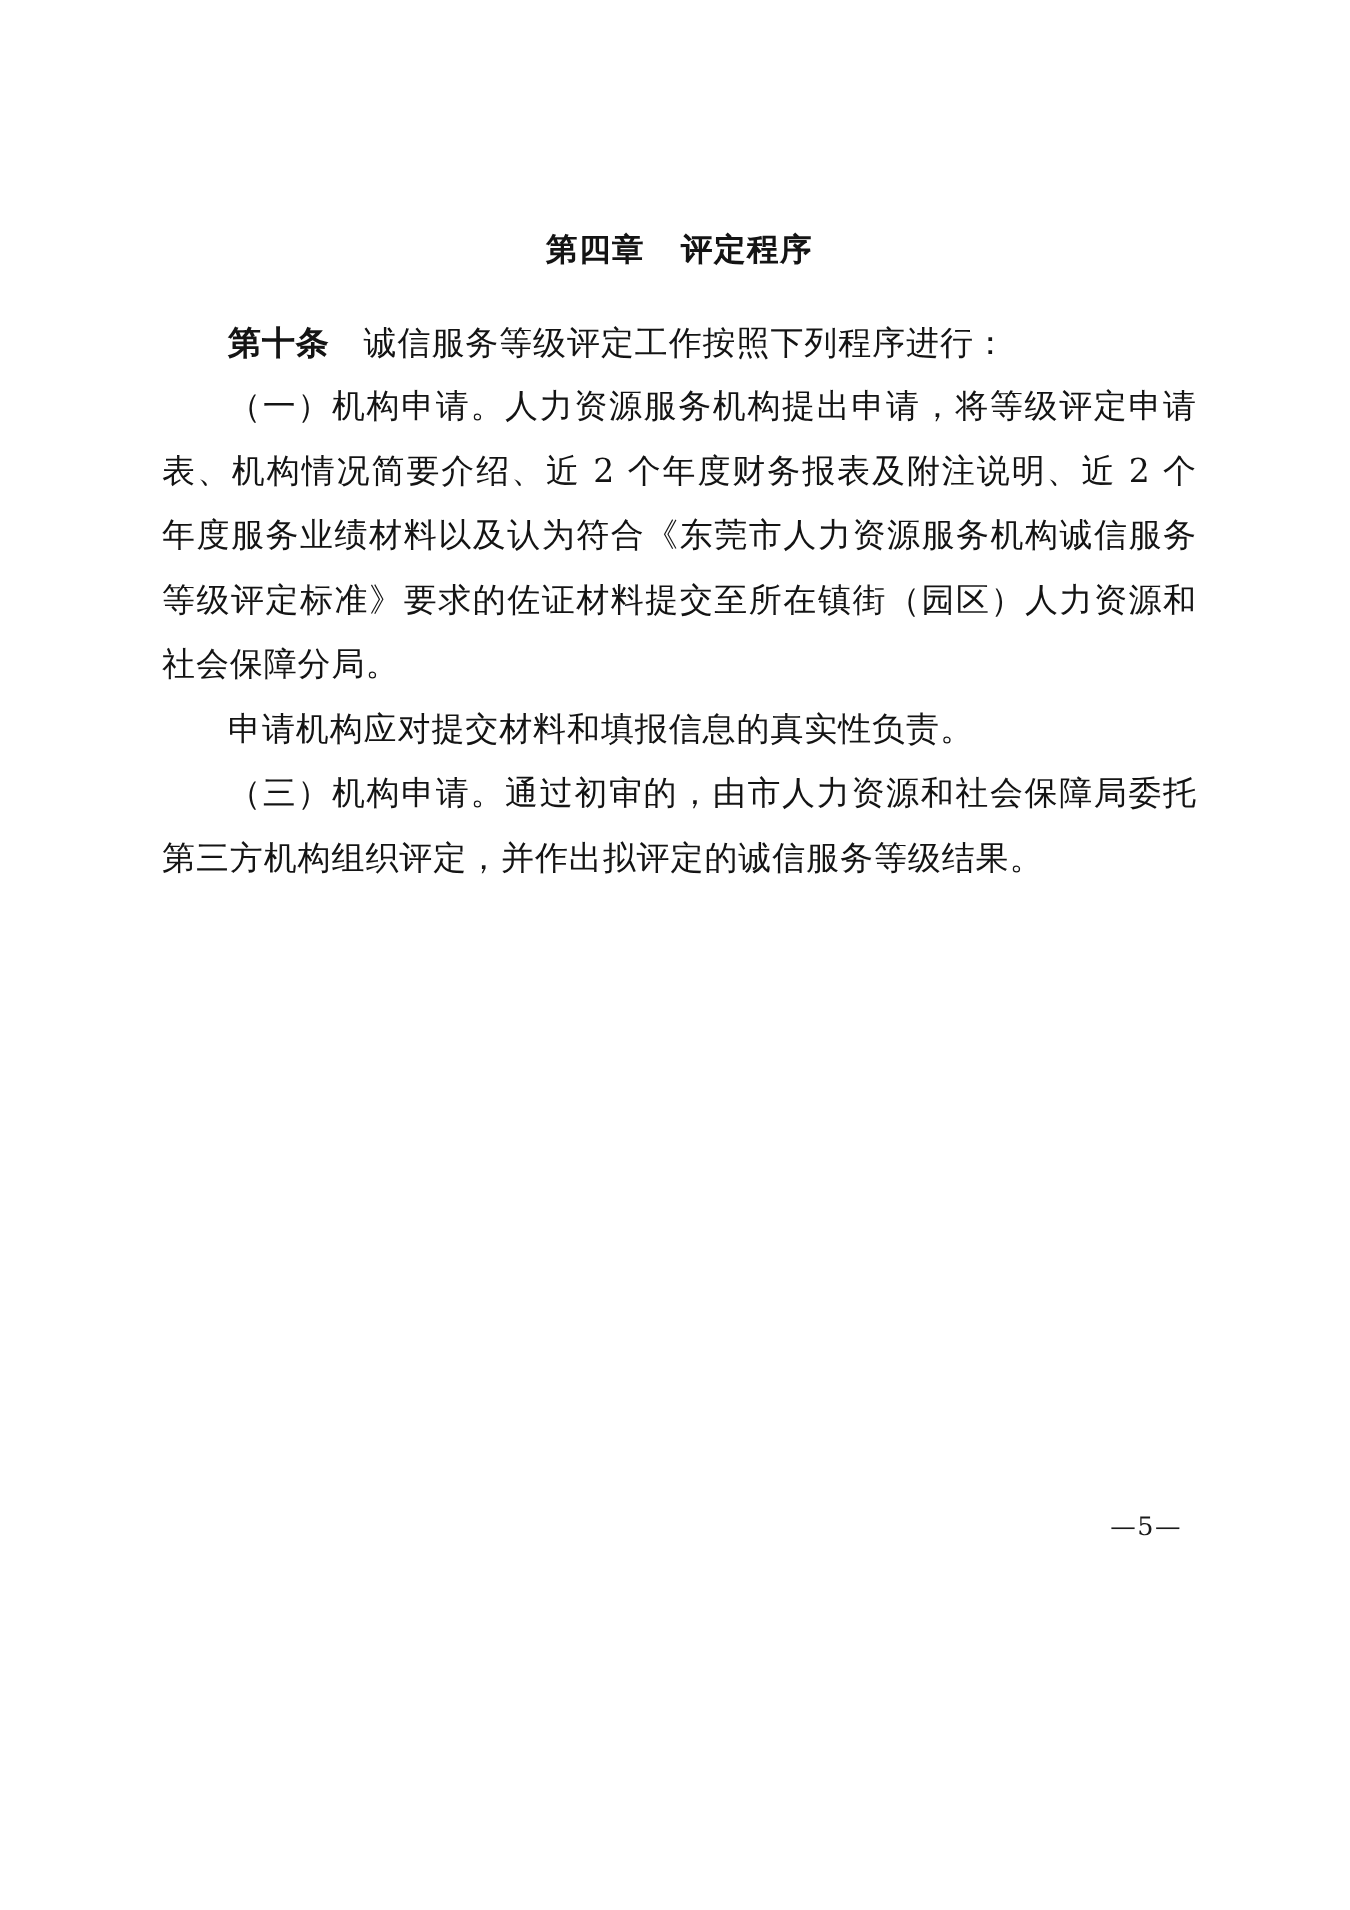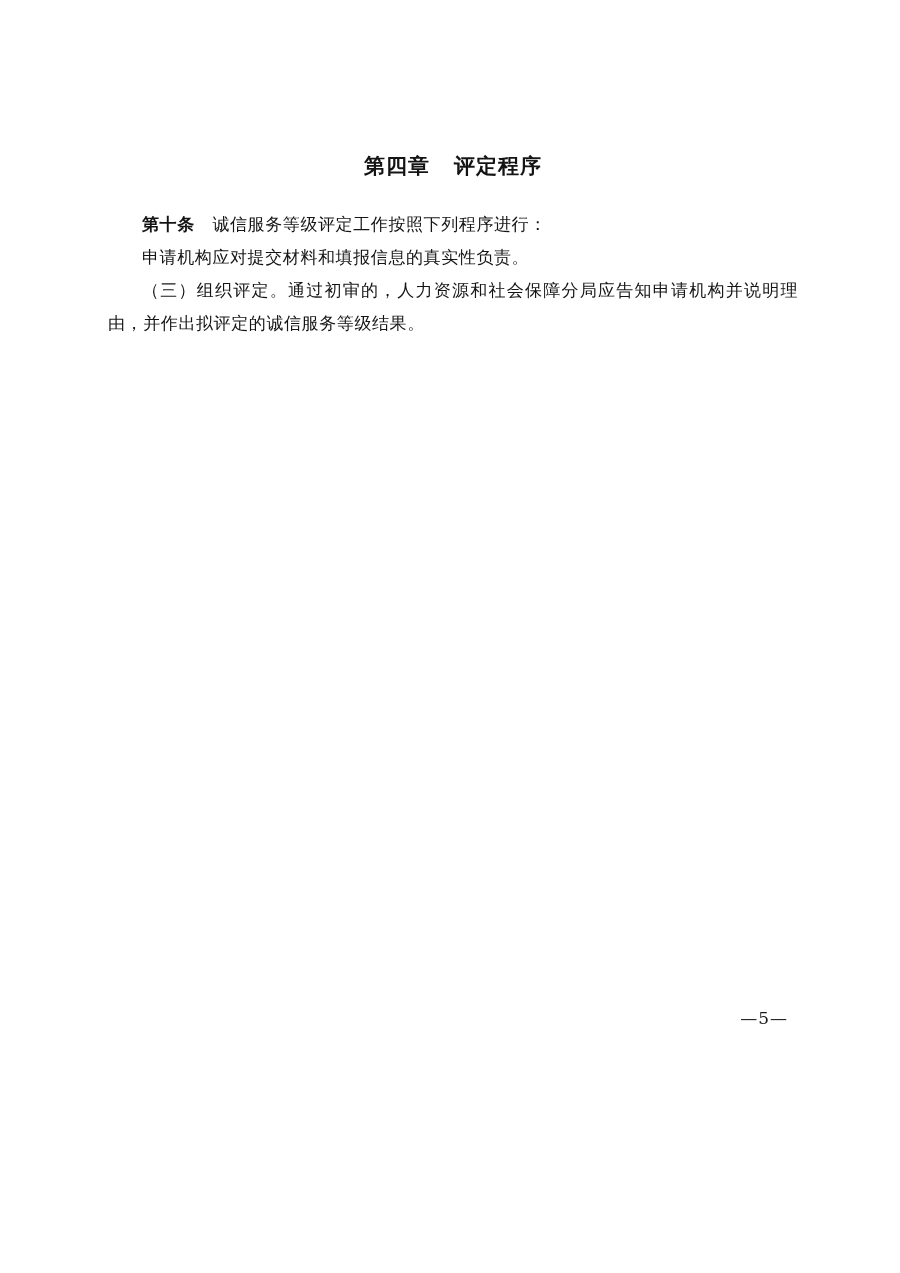--- a/index.html
+++ b/index.html
@@ -29,21 +29,21 @@
     letter-spacing: 1px;
     margin: 0 0 26px 0;
     line-height: 1.5;
   }
   .chapter-title .gap {
     display: inline-block;
     width: 24px;
   }
   p.para {
     margin: 0;
-    font-size: 17px;
+    font-size: 22px;
     line-height: 1.95;
     text-align: justify;
     text-justify: inter-ideograph;
     text-indent: 2em;
     letter-spacing: 0.6px;
   }
   .art-label {
     font-weight: bold;
   }
   .page-number {
@@ -59,22 +59,23 @@
 <body>
 
 <div class="page">
 
   <div class="chapter-title">
     <span>第四章</span><span class="gap"></span><span>评定程序</span>
   </div>
 
   <p class="para"><span class="art-label">第十条</span><span>　诚信服务等级评定工作按照下列程序进行：</span></p>
 
+  <p class="para">（一）机构申请。人力资源服务机构提出申请，将等级评定申请表、机构情况简要介绍、近 2 个年度财务报表及附注说明、近 2 个年度服务业绩材料以及认为符合《东莞市人力资源服务机构诚信服务等级评定标准》要求的佐证材料提交至所在镇街（园区）人力资源和社会保障分局。</p>
 
   <p class="para">申请机构应对提交材料和填报信息的真实性负责。</p>
 
 
-  <p class="para">（三）组织评定。通过初审的，人力资源和社会保障分局应告知申请机构并说明理由，并作出拟评定的诚信服务等级结果。</p>
+  <p class="para">（三）机构申请。通过初审的，由市人力资源和社会保障局委托第三方机构组织评定，并作出拟评定的诚信服务等级结果。</p>
 
 
   <div class="page-number">—5—</div>
 
 </div>
 
 </body></html>

